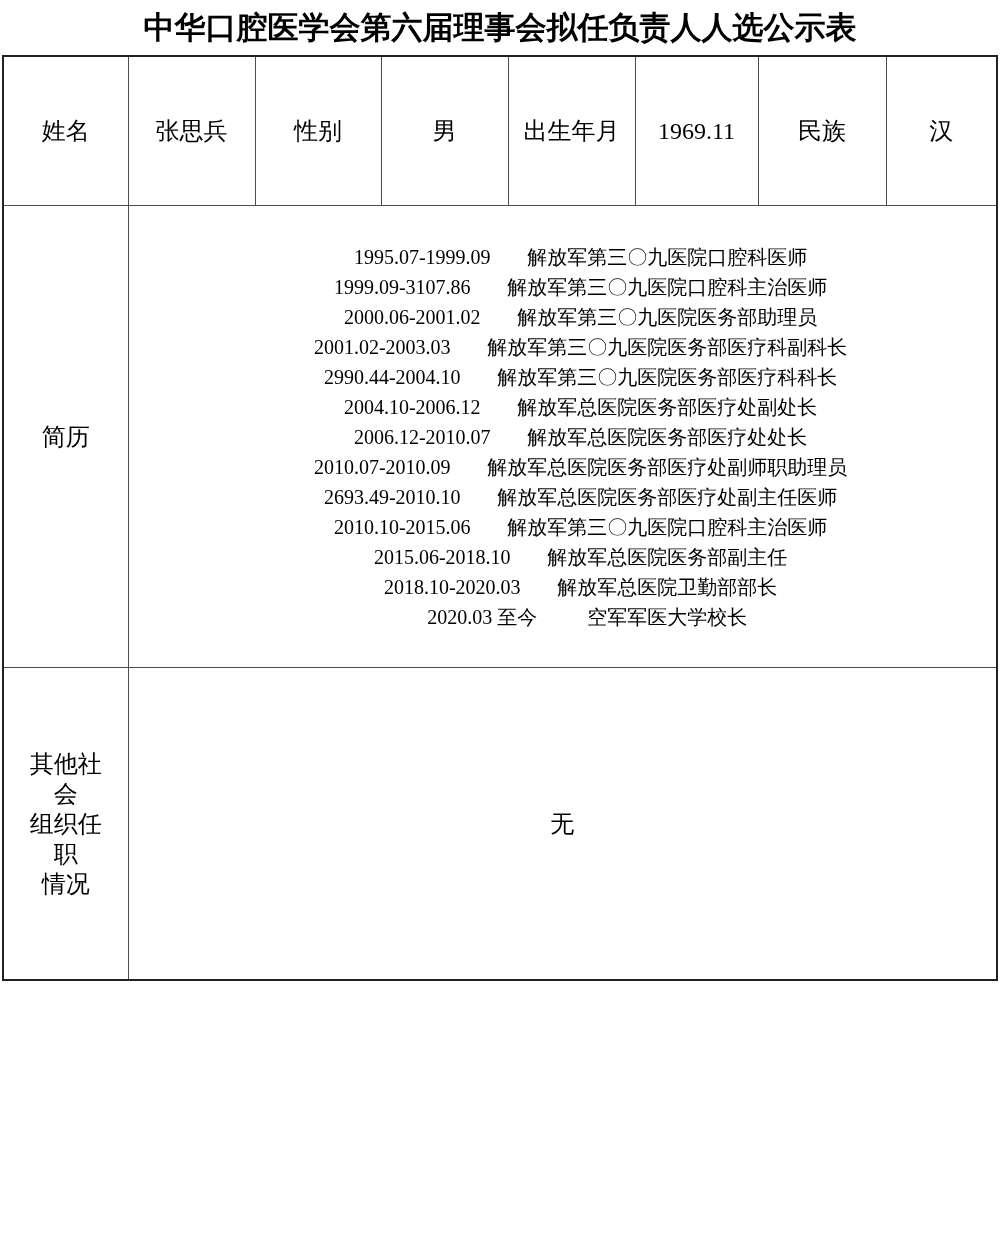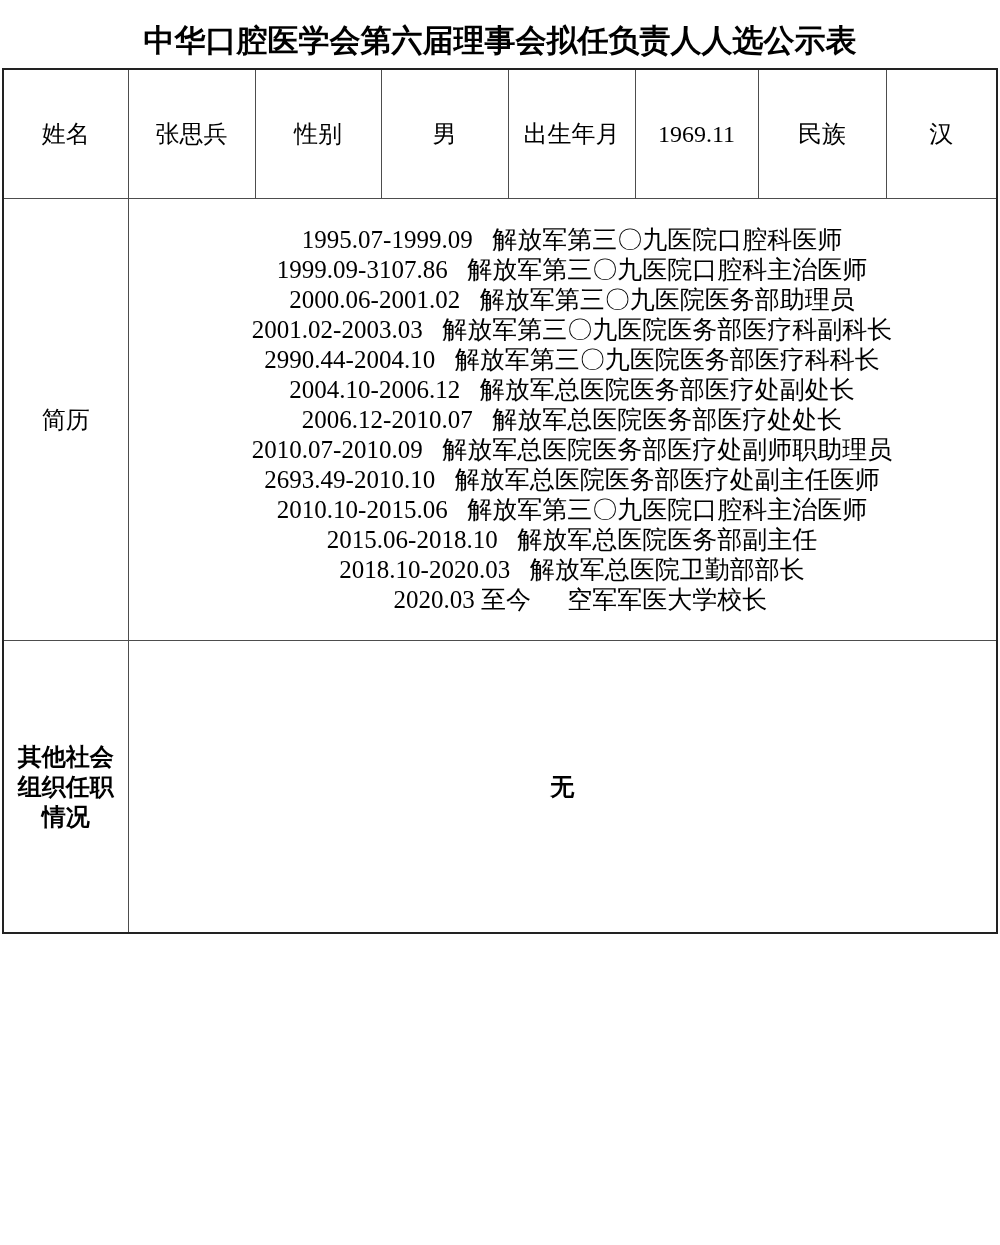--- a/index.html
+++ b/index.html
@@ -9,64 +9,64 @@
   }
   body {
     width: 1000px;
     height: 1245px;
     font-family: "Liberation Serif", "DejaVu Serif", serif;
     color: #000000;
     position: relative;
   }
   .page-title {
     height: 47px;
-    padding-top: 21px;
+    padding-top: 8px;
     text-align: center;
     font-family: "Liberation Sans", "DejaVu Sans", sans-serif;
     font-weight: bold;
     font-size: 31px;
     line-height: 40px;
     letter-spacing: 0px;
     white-space: nowrap;
   }
   table.notice-table {
     border-collapse: collapse;
     table-layout: fixed;
     width: 996px;
     margin-left: 2px;
     border: 2px solid #222222;
   }
   table.notice-table td {
     border: 1px solid #4d4d4d;
     font-size: 24px;
     text-align: center;
     vertical-align: middle;
-    padding: 5px;
+    padding: 15px;
     overflow: hidden;
   }
   tr.r-basic1 td, tr.r-basic2 td, tr.r-position td { height: 118px; }
   tr.r-resume td { height: 431px; }
-  tr.r-other td { height: 281px; font-weight: bold; }
+  tr.r-other td { height: 281px; }
 
   .two-line {
     white-space: pre-line;
     line-height: 34px;
   }
   .three-line {
     white-space: pre-line;
     line-height: 30px;
   }
   td.resume-cell {
     text-align: left;
     padding-left: 10px;
   }
   .resume-line {
     line-height: 30px;
     white-space: nowrap;
-    font-size: 25px;
+    font-size: 20px;
   }
   .r-date {
     display: inline-block;
     width: 210px;
   }
   td.left-cell {
     text-align: left;
     padding-left: 10px;
   }
 </style>

